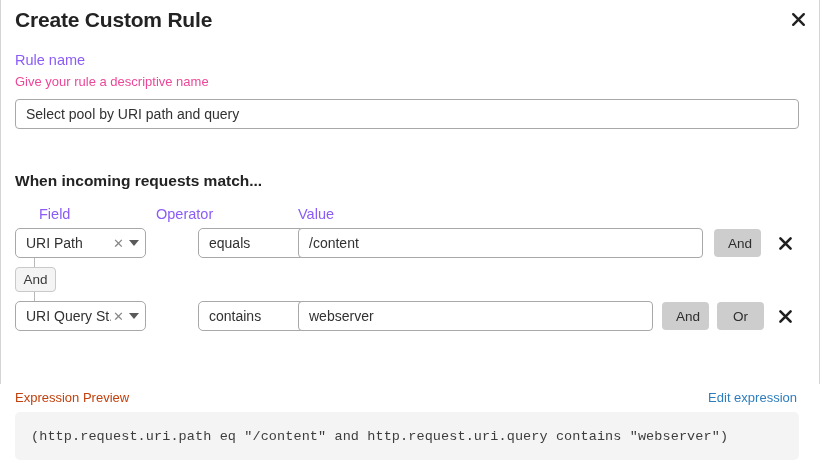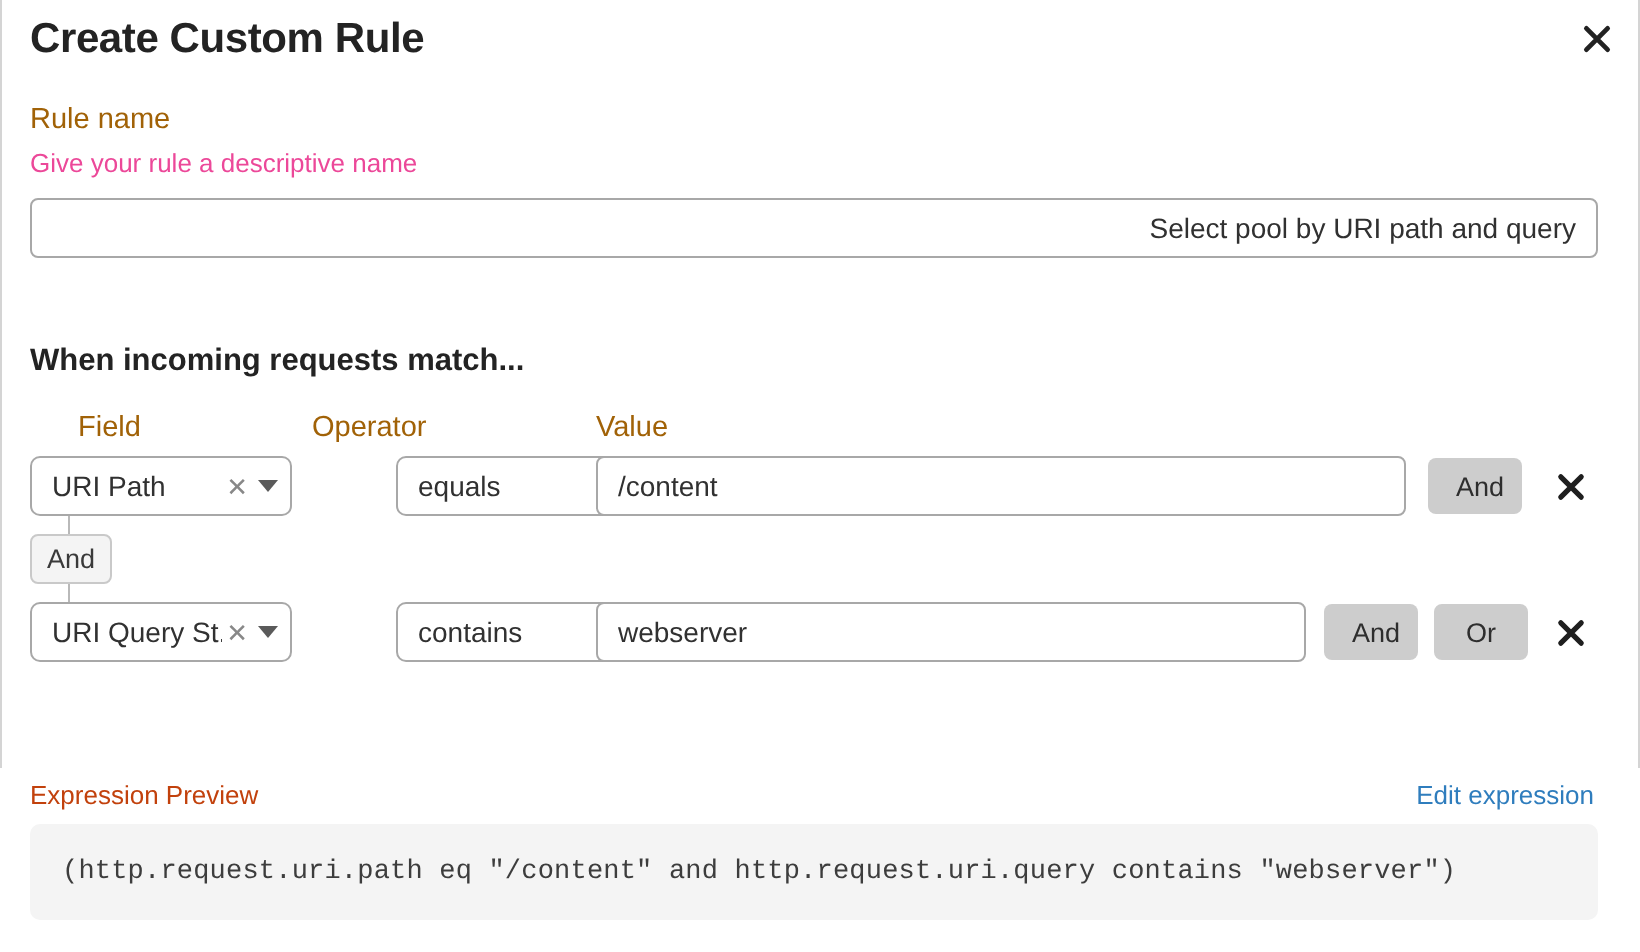--- a/index.html
+++ b/index.html
@@ -49,21 +49,21 @@
     border: none;
     cursor: pointer;
     padding: 0;
   }
   .close-btn svg { display: block; }
 
   
   .field-label {
     position: absolute;
     font-size: 14.5px;
-    color: #a16207;
+    color: #8b5cf6;
     white-space: nowrap;
   }
   .field-help {
     position: absolute;
     font-size: 13px;
     color: #ec4899;
     white-space: nowrap;
   }
   .rule-name-label { left: 14px; top: 52px; }
   .rule-name-help  { left: 14px; top: 74px; }
@@ -77,21 +77,20 @@
     font-size: 14px;
     color: #313131;
     padding: 0 10px;
     outline: none;
   }
   .rule-name-input {
     left: 14px;
     top: 99px;
     width: 784px;
     height: 30px;
-    text-align: right;
   }
 
   
   .section-heading {
     position: absolute;
     left: 14px;
     top: 172px;
     font-size: 15.5px;
     font-weight: bold;
     color: #232323;

